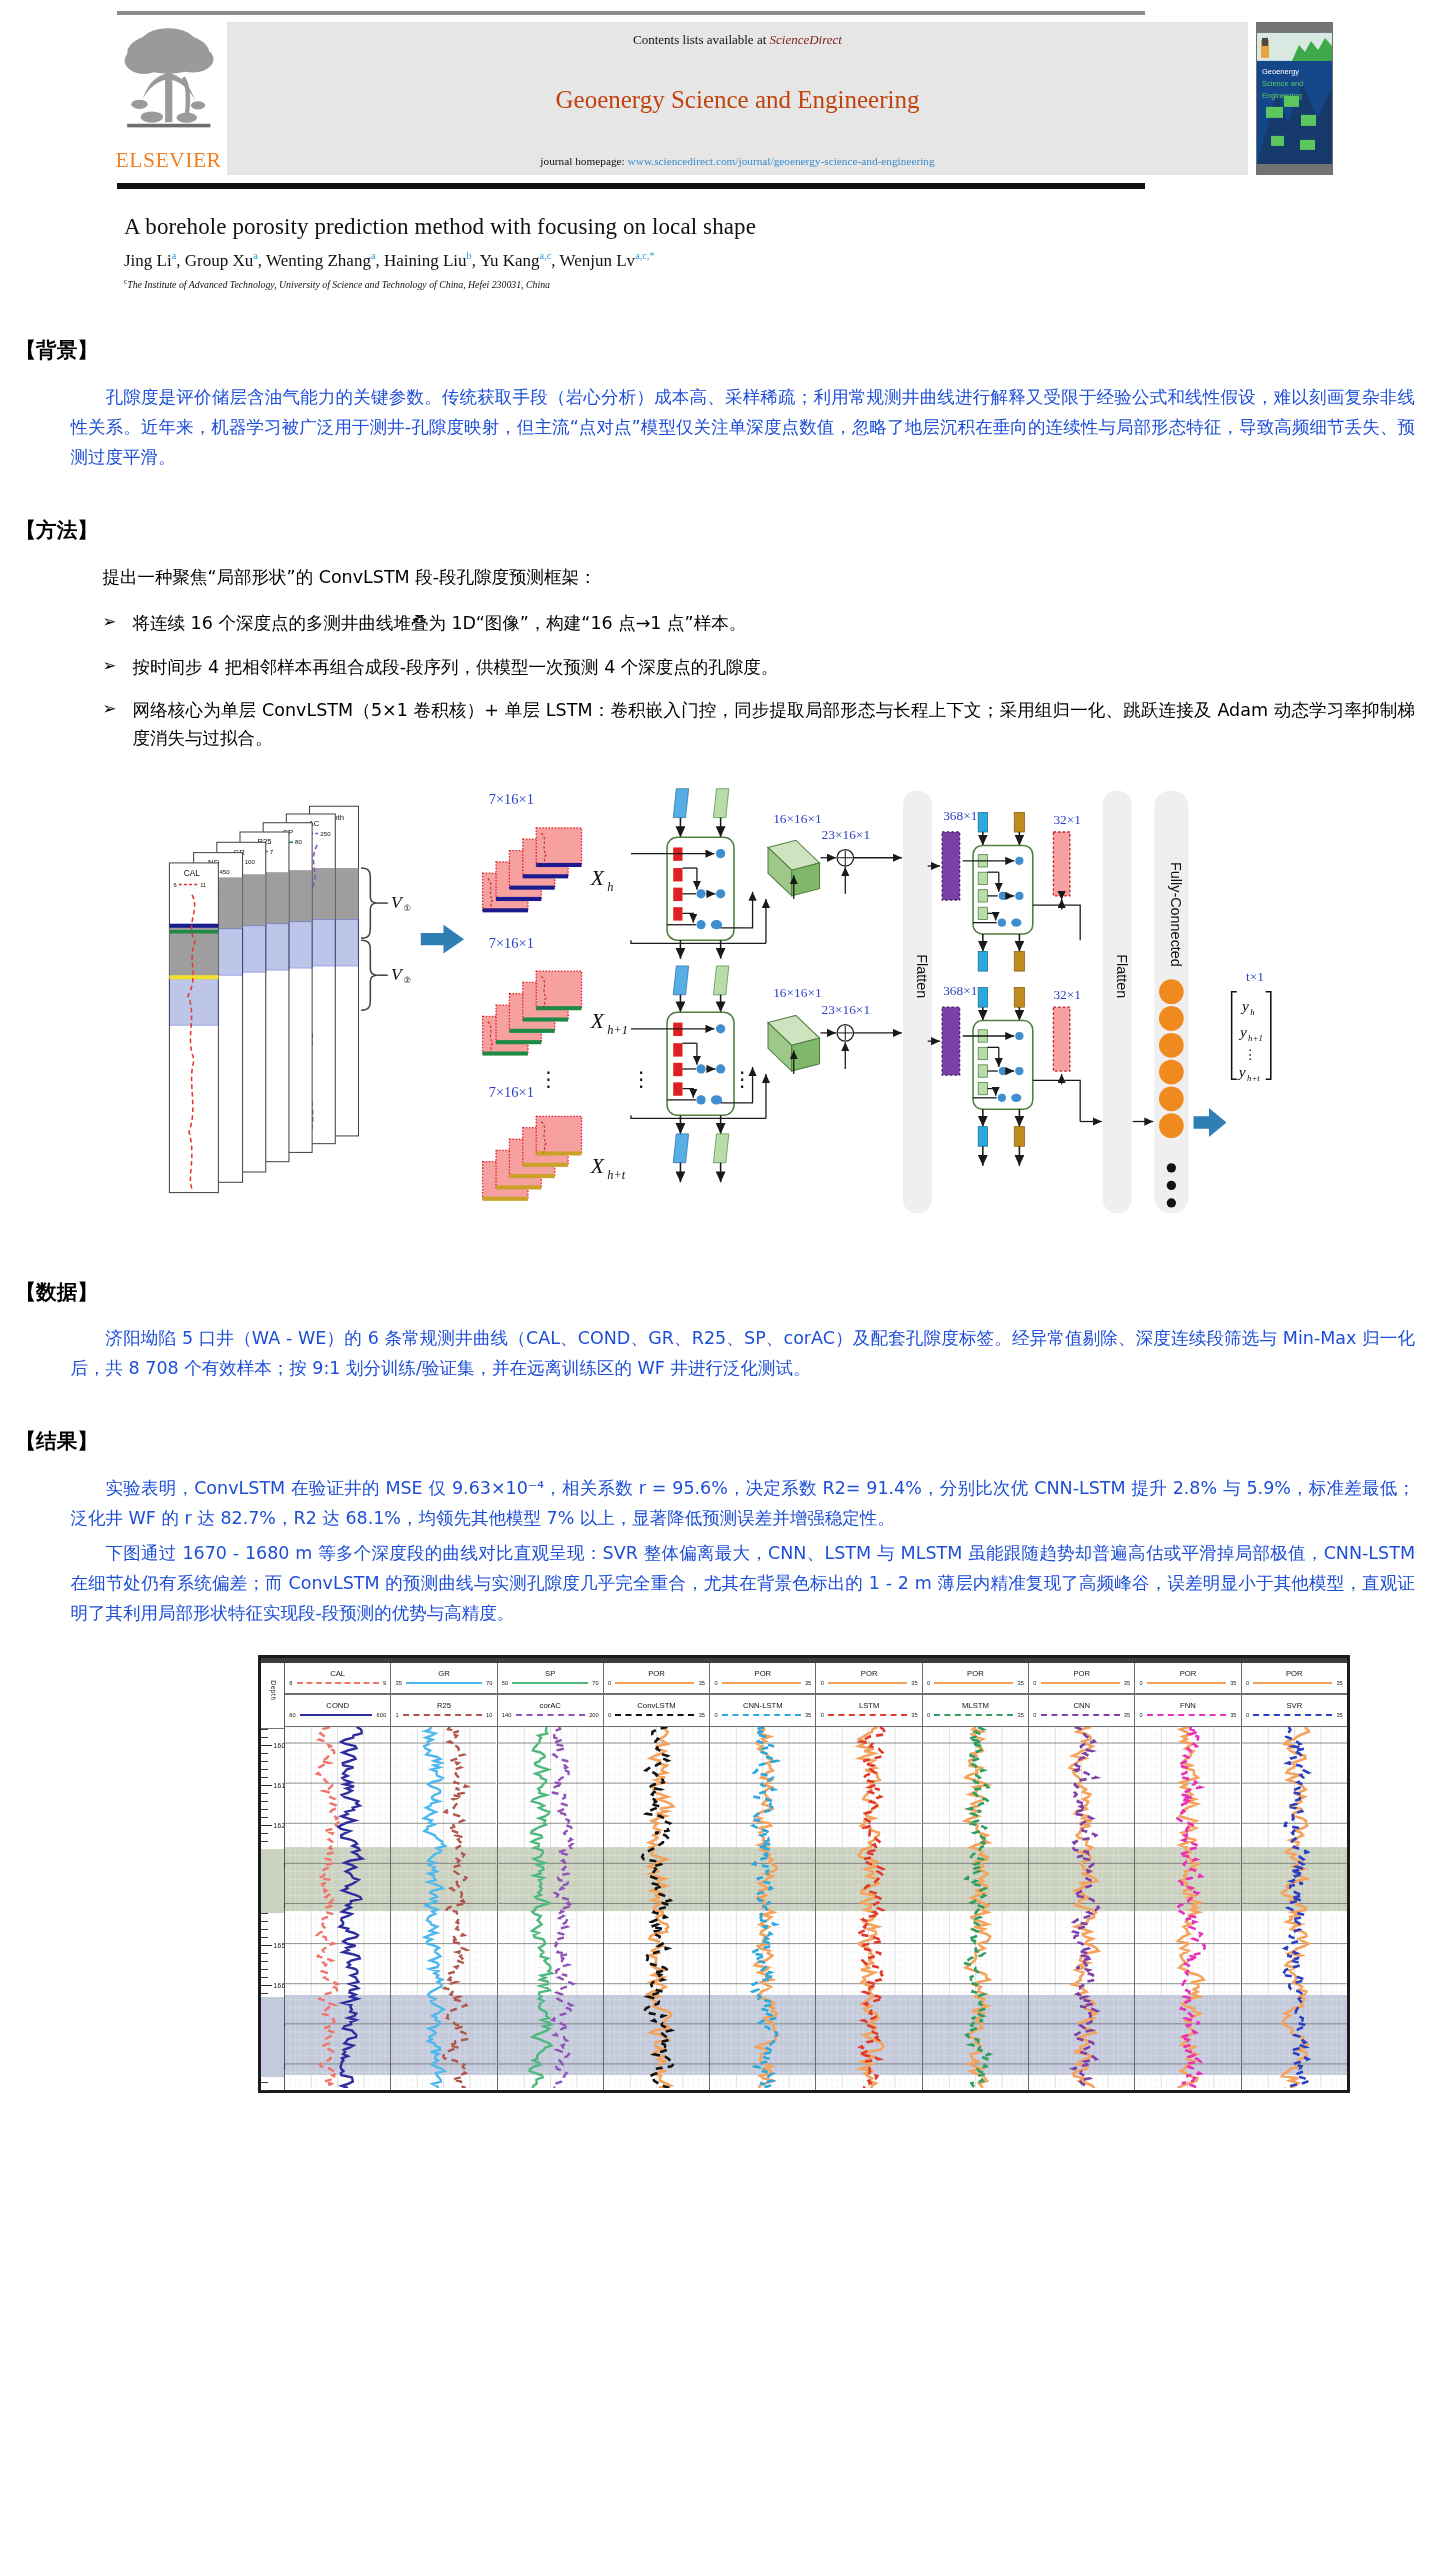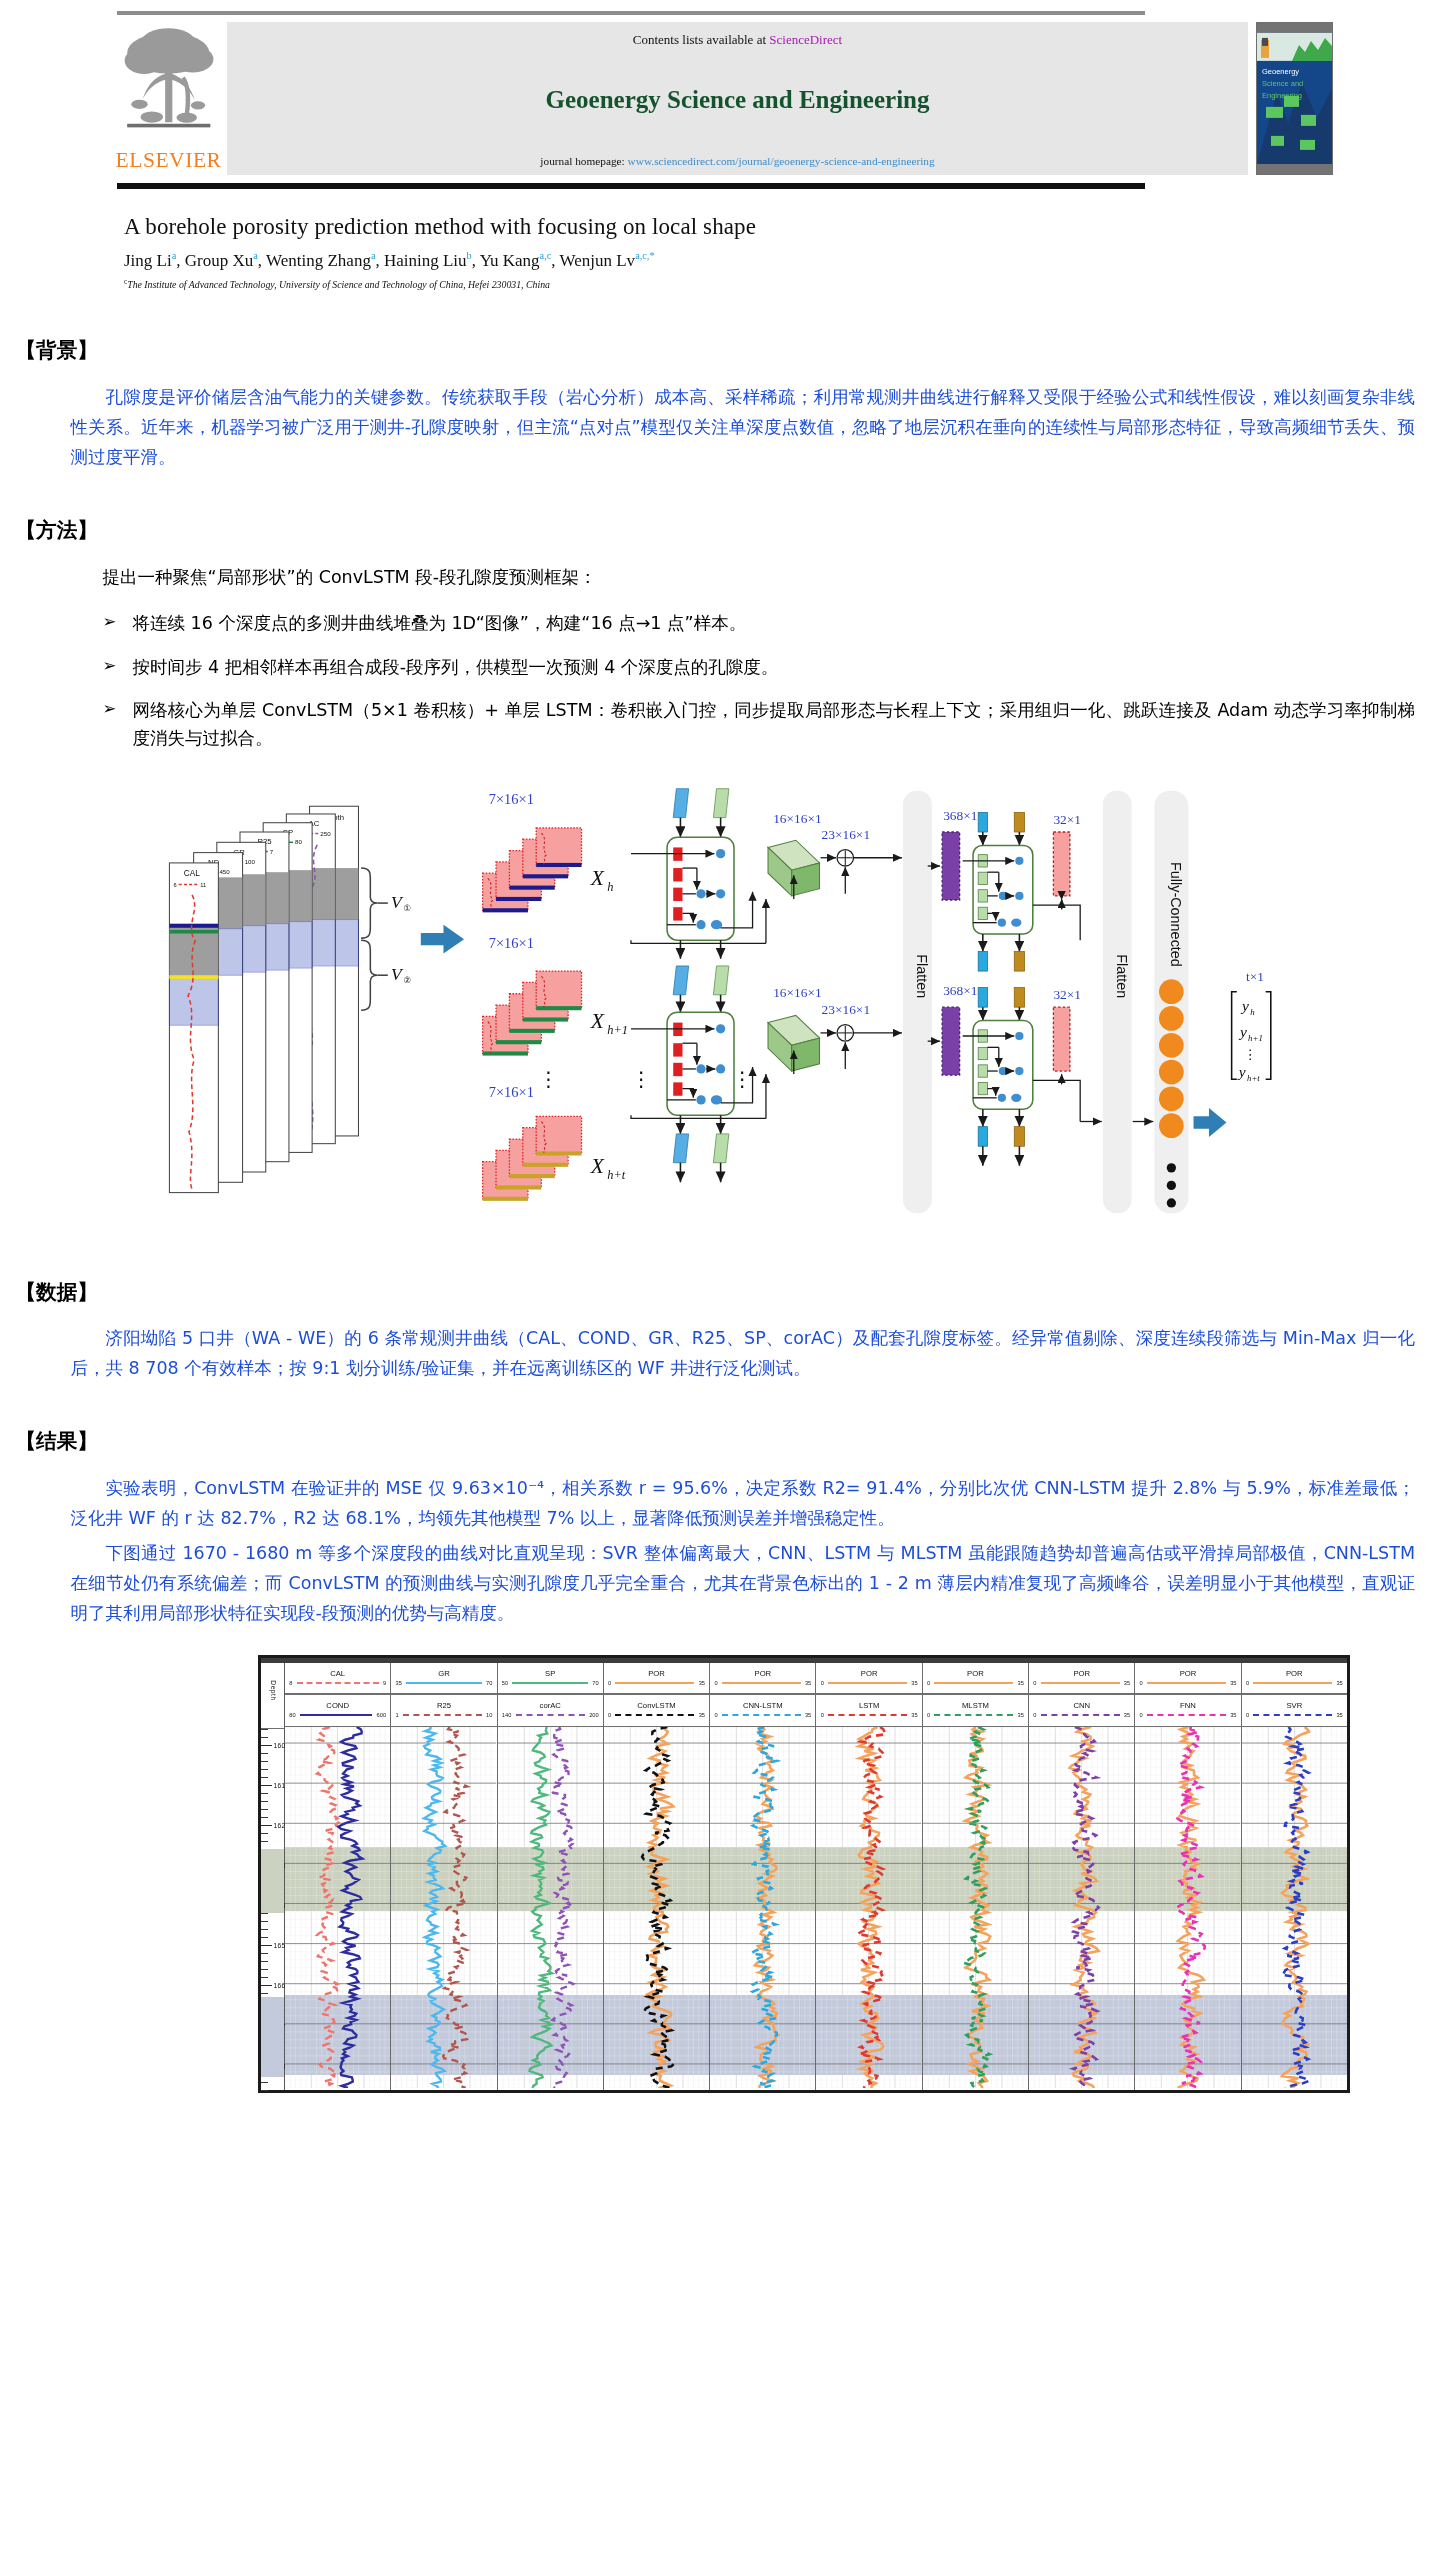--- a/index.html
+++ b/index.html
@@ -18,23 +18,23 @@
   .jhead-body { display:flex; align-items:stretch; margin-top:7.2px; }
   .elsevier-logo { width:103px; flex:0 0 103px; display:flex; flex-direction:column;
       align-items:center; justify-content:space-between; padding-bottom:3.1px; }
   .tree-svg { width:95px; height:126px; display:block; }
   .elsevier-word { font-family:"Liberation Serif","DejaVu Serif",serif; color:#f28022;
       font-size:21.6px; letter-spacing:0.5px; font-weight:400; line-height:1; margin-top:2.1px; }
   .jbanner { flex:1; background:#e6e6e6; margin-left:7.2px; padding:10.3px 0 8.2px;
       display:flex; flex-direction:column; align-items:center; justify-content:space-between;
       min-height:135px; }
   .jbanner-top { font-family:"Liberation Serif","DejaVu Serif",serif; font-size:13px; color:#111; }
-  .jbanner-top .sd { color:#a21caf; }
+  .jbanner-top .sd { color:#7f1d1d;font-style:italic; }
   .jbanner-title { font-family:"Liberation Serif","DejaVu Serif",serif; font-size:25px;
-      color:#14532d; font-weight:700; margin:9.3px 0 12.4px;text-align:center; }
+      color:#c2410c; font-weight:400; margin:9.3px 0 12.4px;text-align:center; }
   .jbanner-home { font-family:"Liberation Serif","DejaVu Serif",serif; font-size:11.3px; color:#111; }
   .jbanner-home .lnk { color:#3a8ccc; }
   .jcover { width:77px; flex:0 0 77px; margin-left:8.2px; border:1px solid #6f6f6f;
       background:#737373; position:relative; overflow:hidden; min-height:135px; }
   .jhead-rule-bot { height:5.7px; background:#111; width:1028px; margin-top:8.2px; }
 
   
   .titleblock { margin: 25px 0 0 124px; width: 1200px; }
   .art-title { font-family:"Liberation Serif","DejaVu Serif",serif; font-size:23px;
       font-weight:400; color:#111; letter-spacing:0.1px; }

